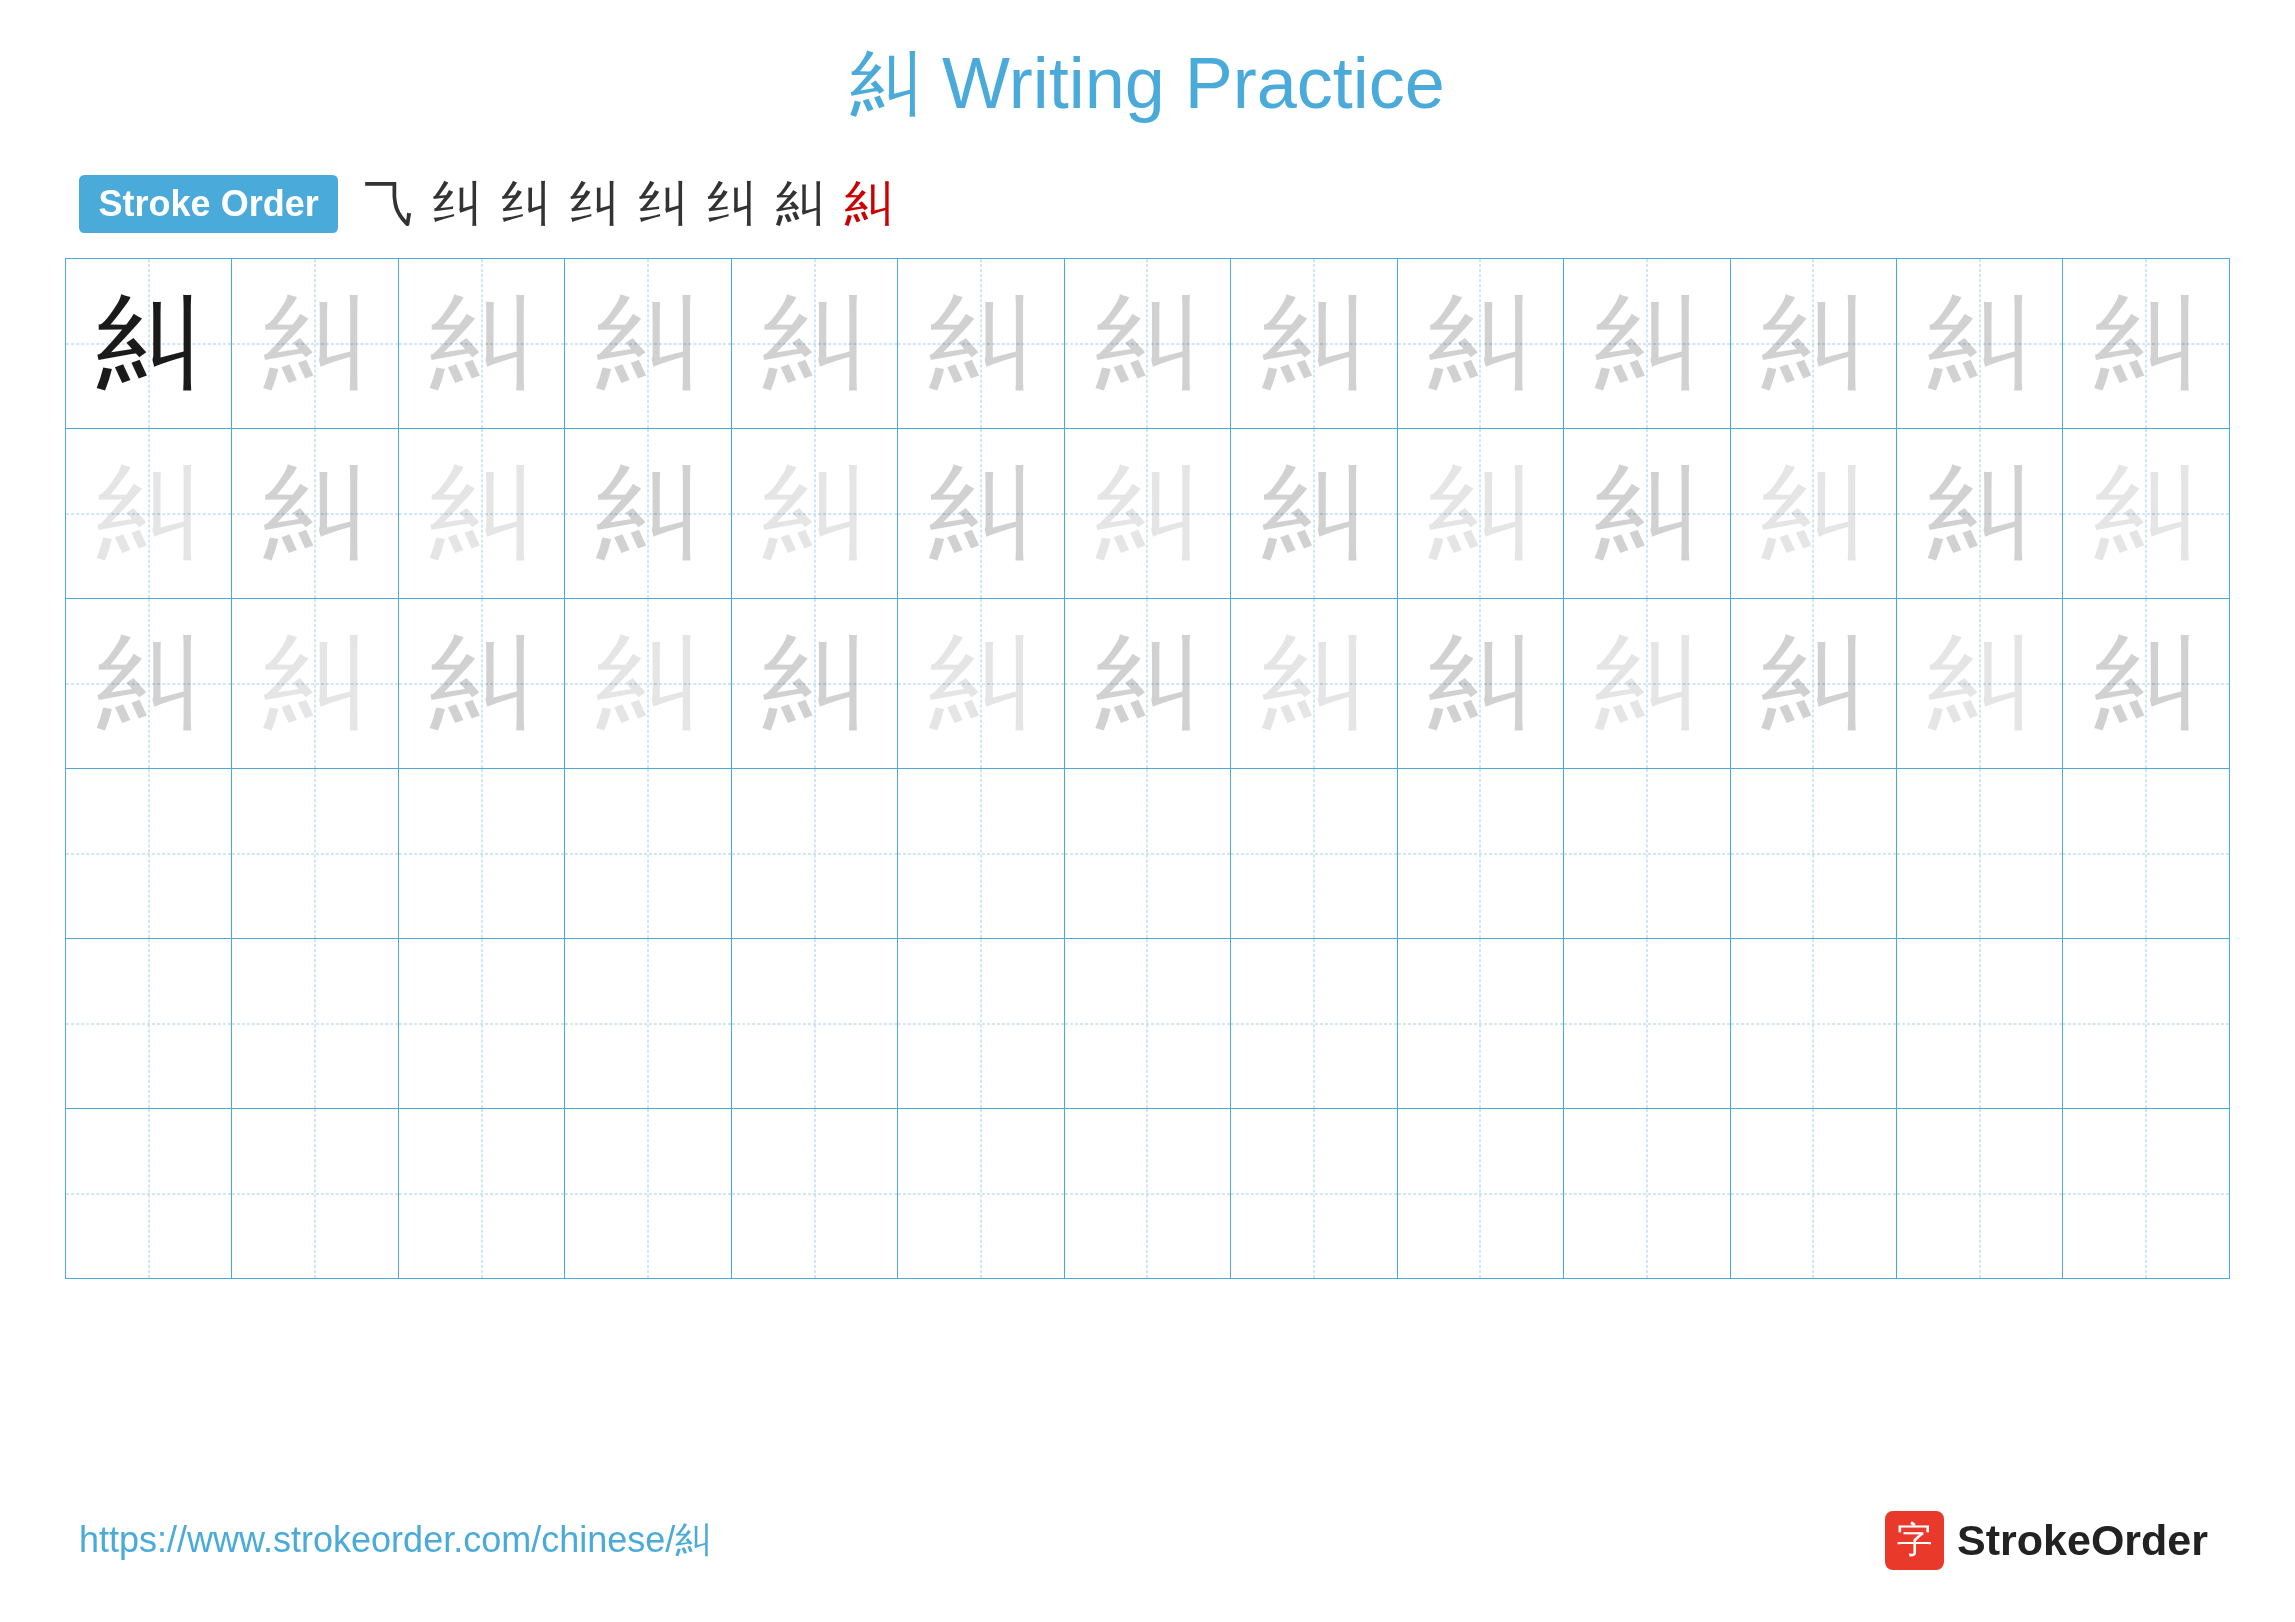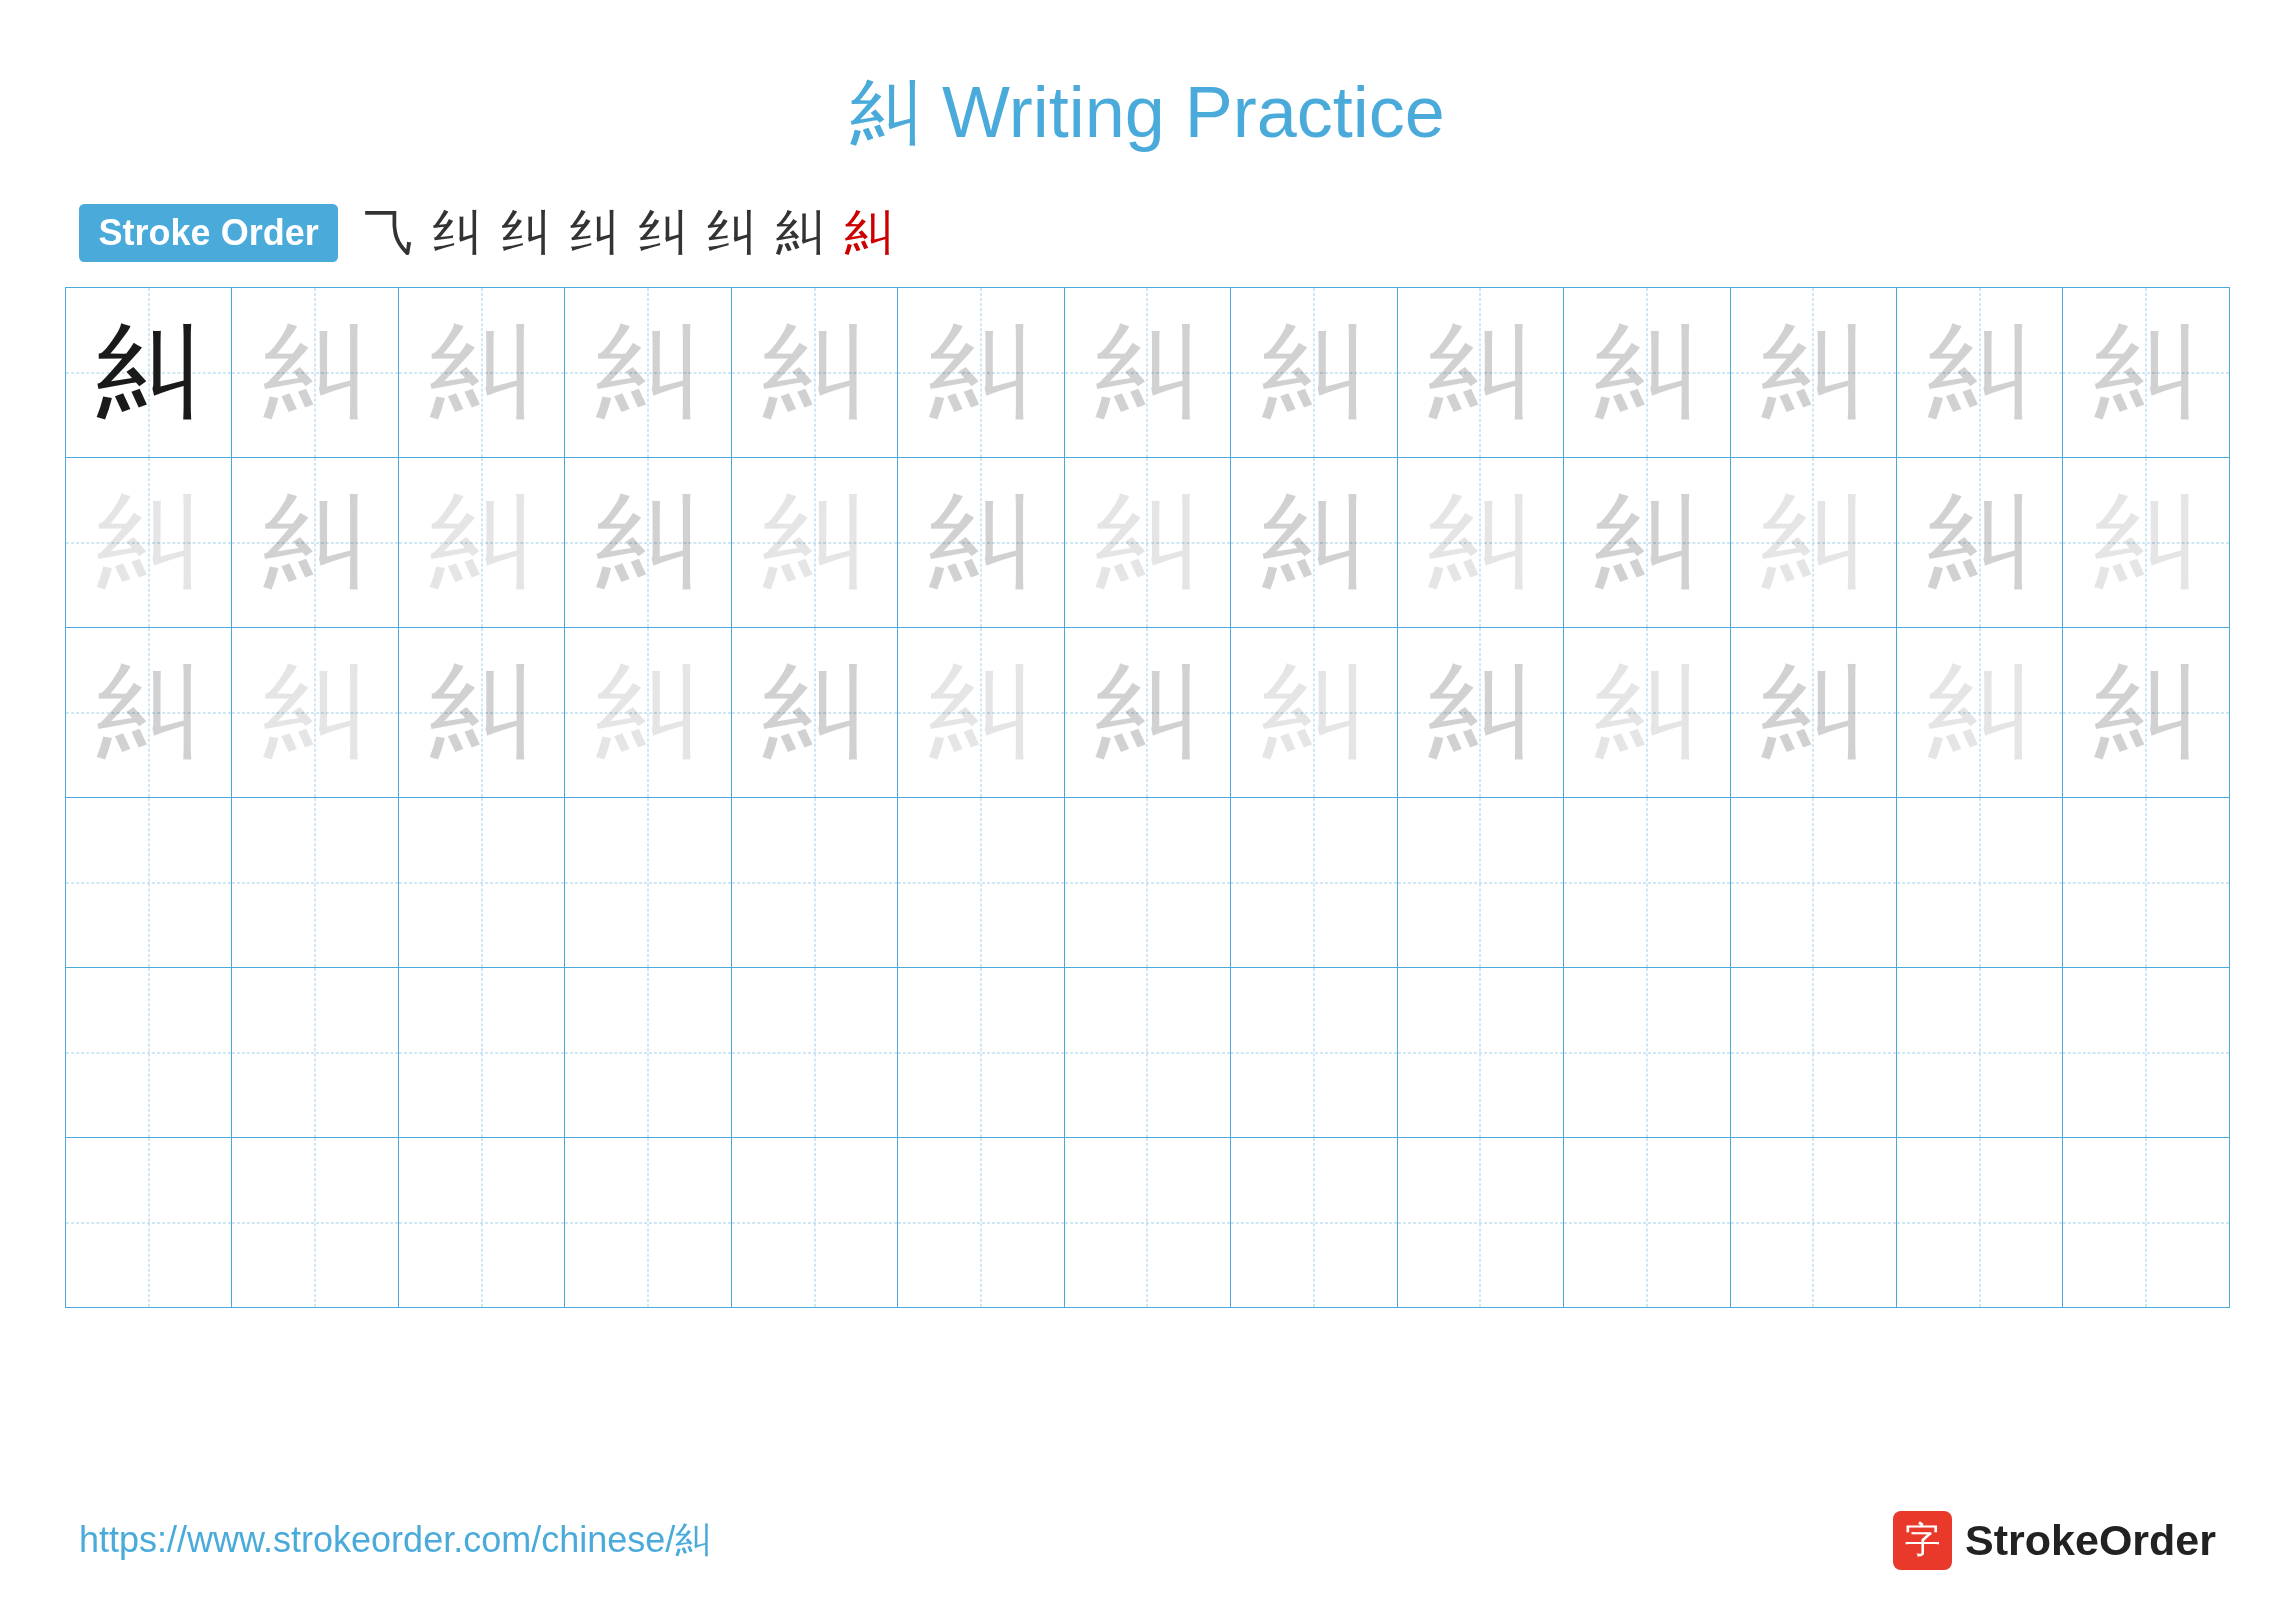--- a/index.html
+++ b/index.html
@@ -7,21 +7,21 @@
       width: 2295px;
       height: 1622px;
       background: #ffffff;
       font-family: serif;
       position: relative;
       overflow: hidden;
     }
 
     .page-title {
       text-align: center;
-      padding-top: 65px;
+      padding-top: 36px;
       padding-bottom: 39px;
       font-size: 72px;
       color: #4aabdb;
       font-family: Arial, sans-serif;
       font-weight: normal;
     }
 
     .stroke-order-row {
       display: flex;
       align-items: center;
@@ -124,21 +124,21 @@
       color: rgba(0,0,0,0.10);
       font-family: serif;
       position: relative;
       z-index: 2;
     }
 
     .footer {
       position: absolute;
       bottom: 52px;
       left: 0;
-      right: 0;
+      right: 8px;
       display: flex;
       align-items: center;
       justify-content: space-between;
       padding: 0 79px;
     }
 
     .footer-url {
       font-size: 36px;
       color: #4aabdb;
       font-family: Arial, sans-serif;

